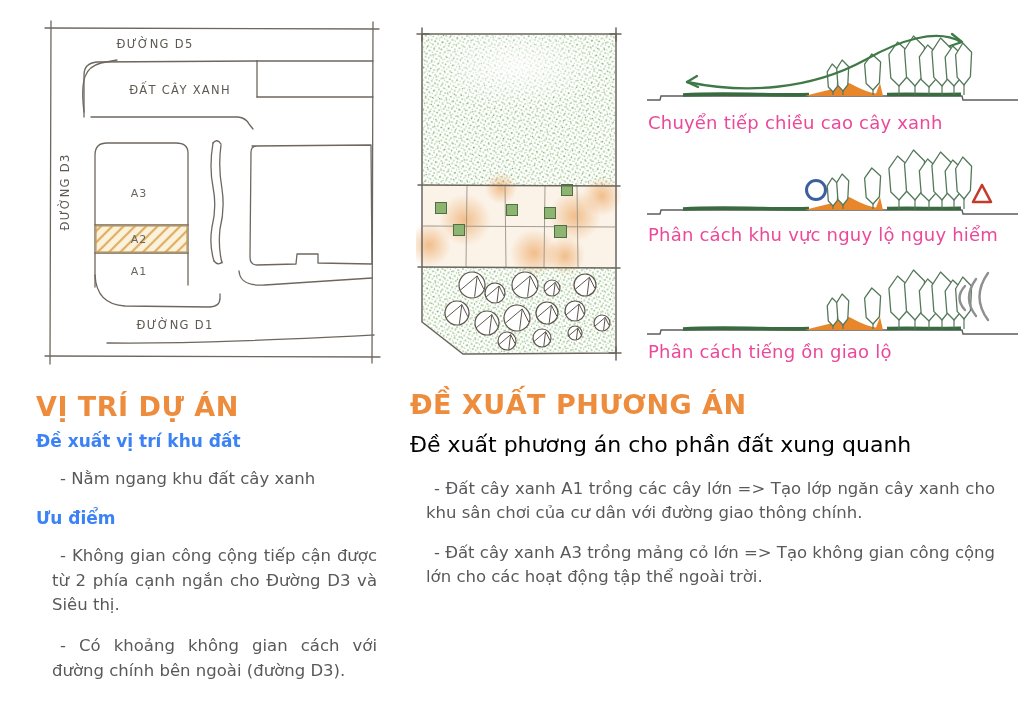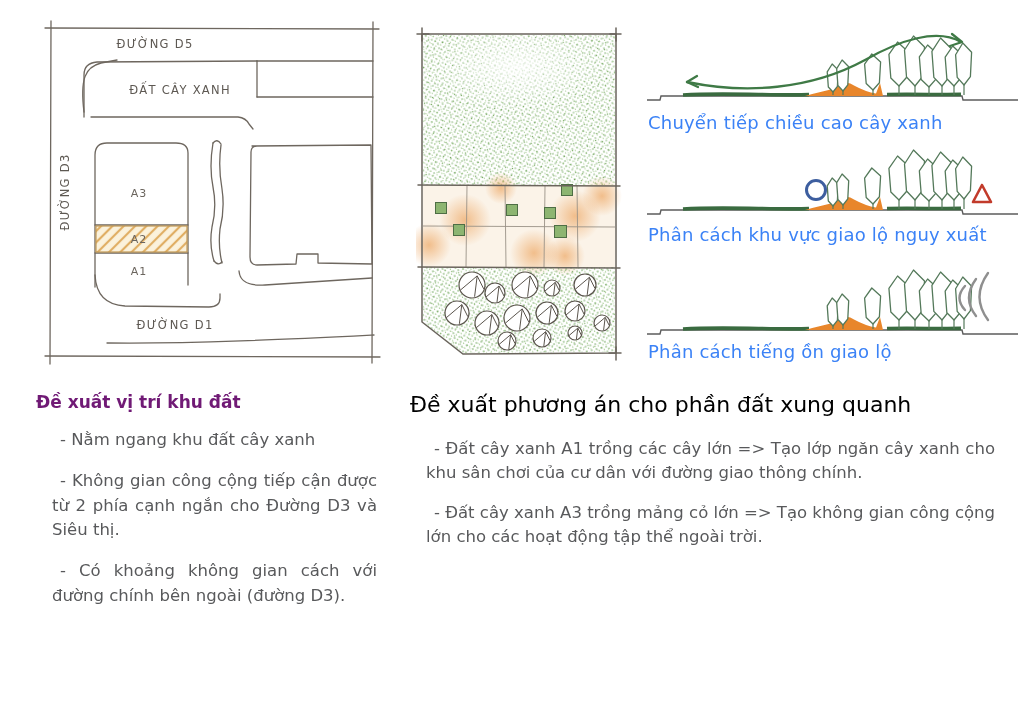--- a/index.html
+++ b/index.html
@@ -3,28 +3,28 @@
 <meta charset="utf-8">
 <style>
   html,body{margin:0;padding:0;}
   body{
     width:1024px;height:710px;background:#ffffff;overflow:hidden;position:relative;
     font-family:"DejaVu Sans", sans-serif;
   }
   .abs{position:absolute;}
   svg{display:block;}
   .caption{
-    position:absolute;left:648px;font-size:18px;color:#3b82f6;letter-spacing:.2px;
+    position:absolute;left:648px;font-size:18px;color:#ec4899;letter-spacing:.2px;
   }
   .left-col{position:absolute;left:36px;top:391px;width:357px;}
   .right-col{position:absolute;left:410px;top:389px;width:601px;}
   .sec-title{
     margin:0 0 9px 0;font-size:27px;font-weight:bold;color:#ED8C3C;letter-spacing:.5px;
   }
-  .body-sub{font-weight:bold;color:#701a75;font-size:17px;margin:1px 0 1px 0;}
+  .body-sub{font-weight:bold;color:#3b82f6;font-size:17px;margin:1px 0 1px 0;}
   p.pt{margin:16px;color:#58595B;font-size:16.5px;line-height:1.5;text-indent:8px;}
   .right-col p.pt{line-height:1.45;}
   .just{text-align:justify;}
   .intro{margin:0;color:#000000;font-size:22px;line-height:1.45;}
   text.splabel{fill:#5D5852;font-size:11.5px;letter-spacing:1.3px;font-family:"DejaVu Sans",sans-serif;}
   text.plot{fill:#6B655E;font-size:11px;letter-spacing:1px;font-family:"DejaVu Sans",sans-serif;}
 </style>
 </head>
 <body>
 
@@ -209,36 +209,39 @@
     <path d="M307,18 L317,26 L305,30"></path>
   </g>
 </svg>
 <div class="caption" style="top:112px">Chuyển tiếp chiều cao cây xanh</div>
 
 <svg class="abs" style="left:645px;top:130px" width="375" height="100" viewBox="0 0 375 100">
   <use href="#scene"></use>
   <circle cx="171" cy="60" r="9.5" fill="none" stroke="#3D5E9F" stroke-width="3"></circle>
   <path d="M337,55 L328,72 L346,72 Z" fill="none" stroke="#C23B2B" stroke-width="2.6" stroke-linejoin="round"></path>
 </svg>
-<div class="caption" style="top:224px">Phân cách khu vực giao lộ nguy xuất</div>
+<div class="caption" style="top:224px">Phân cách khu vực nguy lộ nguy hiểm</div>
 
 <svg class="abs" style="left:645px;top:250px" width="375" height="100" viewBox="0 0 375 100">
   <use href="#scene"></use>
   <g stroke="#8F8F8F" stroke-width="2.4" fill="none" stroke-linecap="round">
     <path d="M320,36 Q309,48 320,60"></path>
     <path d="M331,29 Q317,48 331,66"></path>
     <path d="M343,23 Q326,47 343,70"></path>
   </g>
 </svg>
 <div class="caption" style="top:341px">Phân cách tiếng ồn giao lộ</div>
 
 <div class="left-col">
+  <h2 class="sec-title">VỊ TRÍ DỰ ÁN</h2>
   <div class="body-sub">Đề xuất vị trí khu đất</div>
   <p class="pt">- Nằm ngang khu đất cây xanh</p>
+  <div class="body-sub">Ưu điểm</div>
   <p class="pt just">- Không gian công cộng tiếp cận được từ 2 phía cạnh ngắn cho Đường D3 và Siêu thị.</p>
   <p class="pt just">- Có khoảng không gian cách với đường chính bên ngoài (đường D3).</p>
 </div>
 
 <div class="right-col">
+  <h2 class="sec-title">ĐỀ XUẤT PHƯƠNG ÁN</h2>
   <p class="intro">Đề xuất phương án cho phần đất xung quanh</p>
   <p class="pt just">- Đất cây xanh A1 trồng các cây lớn =&gt; Tạo lớp ngăn cây xanh cho khu sân chơi của cư dân với đường giao thông chính.</p>
   <p class="pt just">- Đất cây xanh A3 trồng mảng cỏ lớn =&gt; Tạo không gian công cộng lớn cho các hoạt động tập thể ngoài trời.</p>
 </div>
 
 </body></html>

